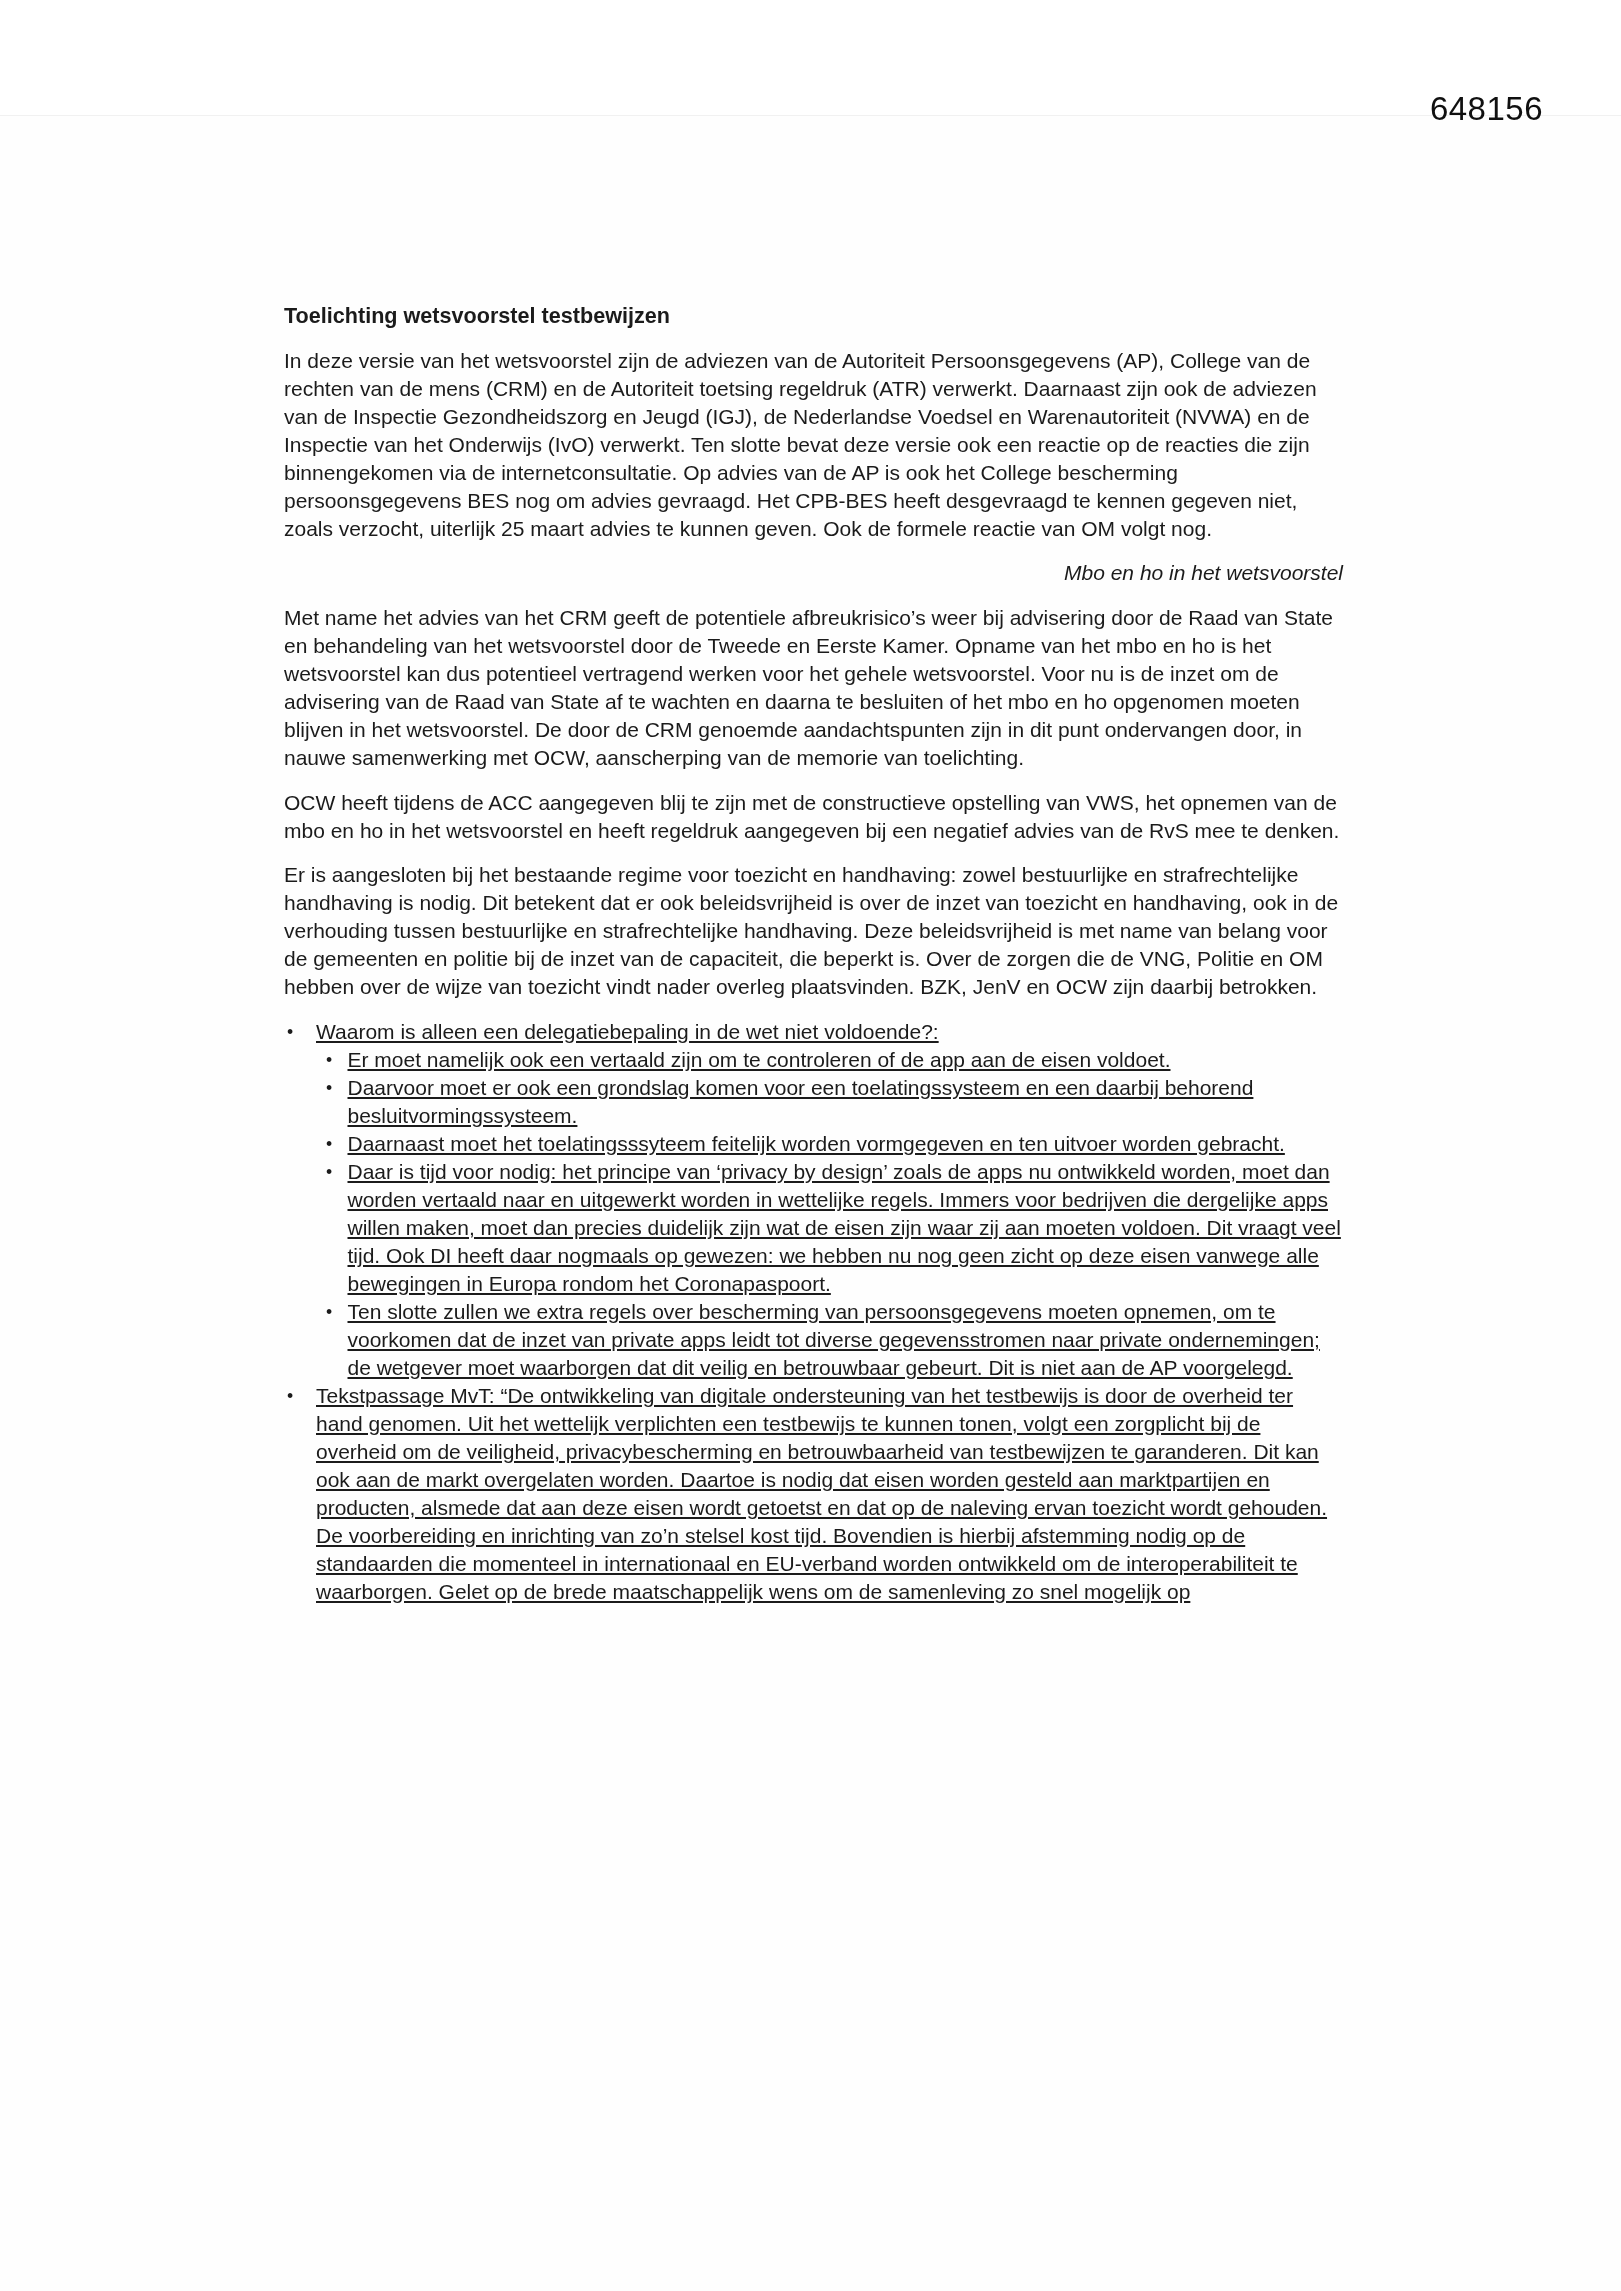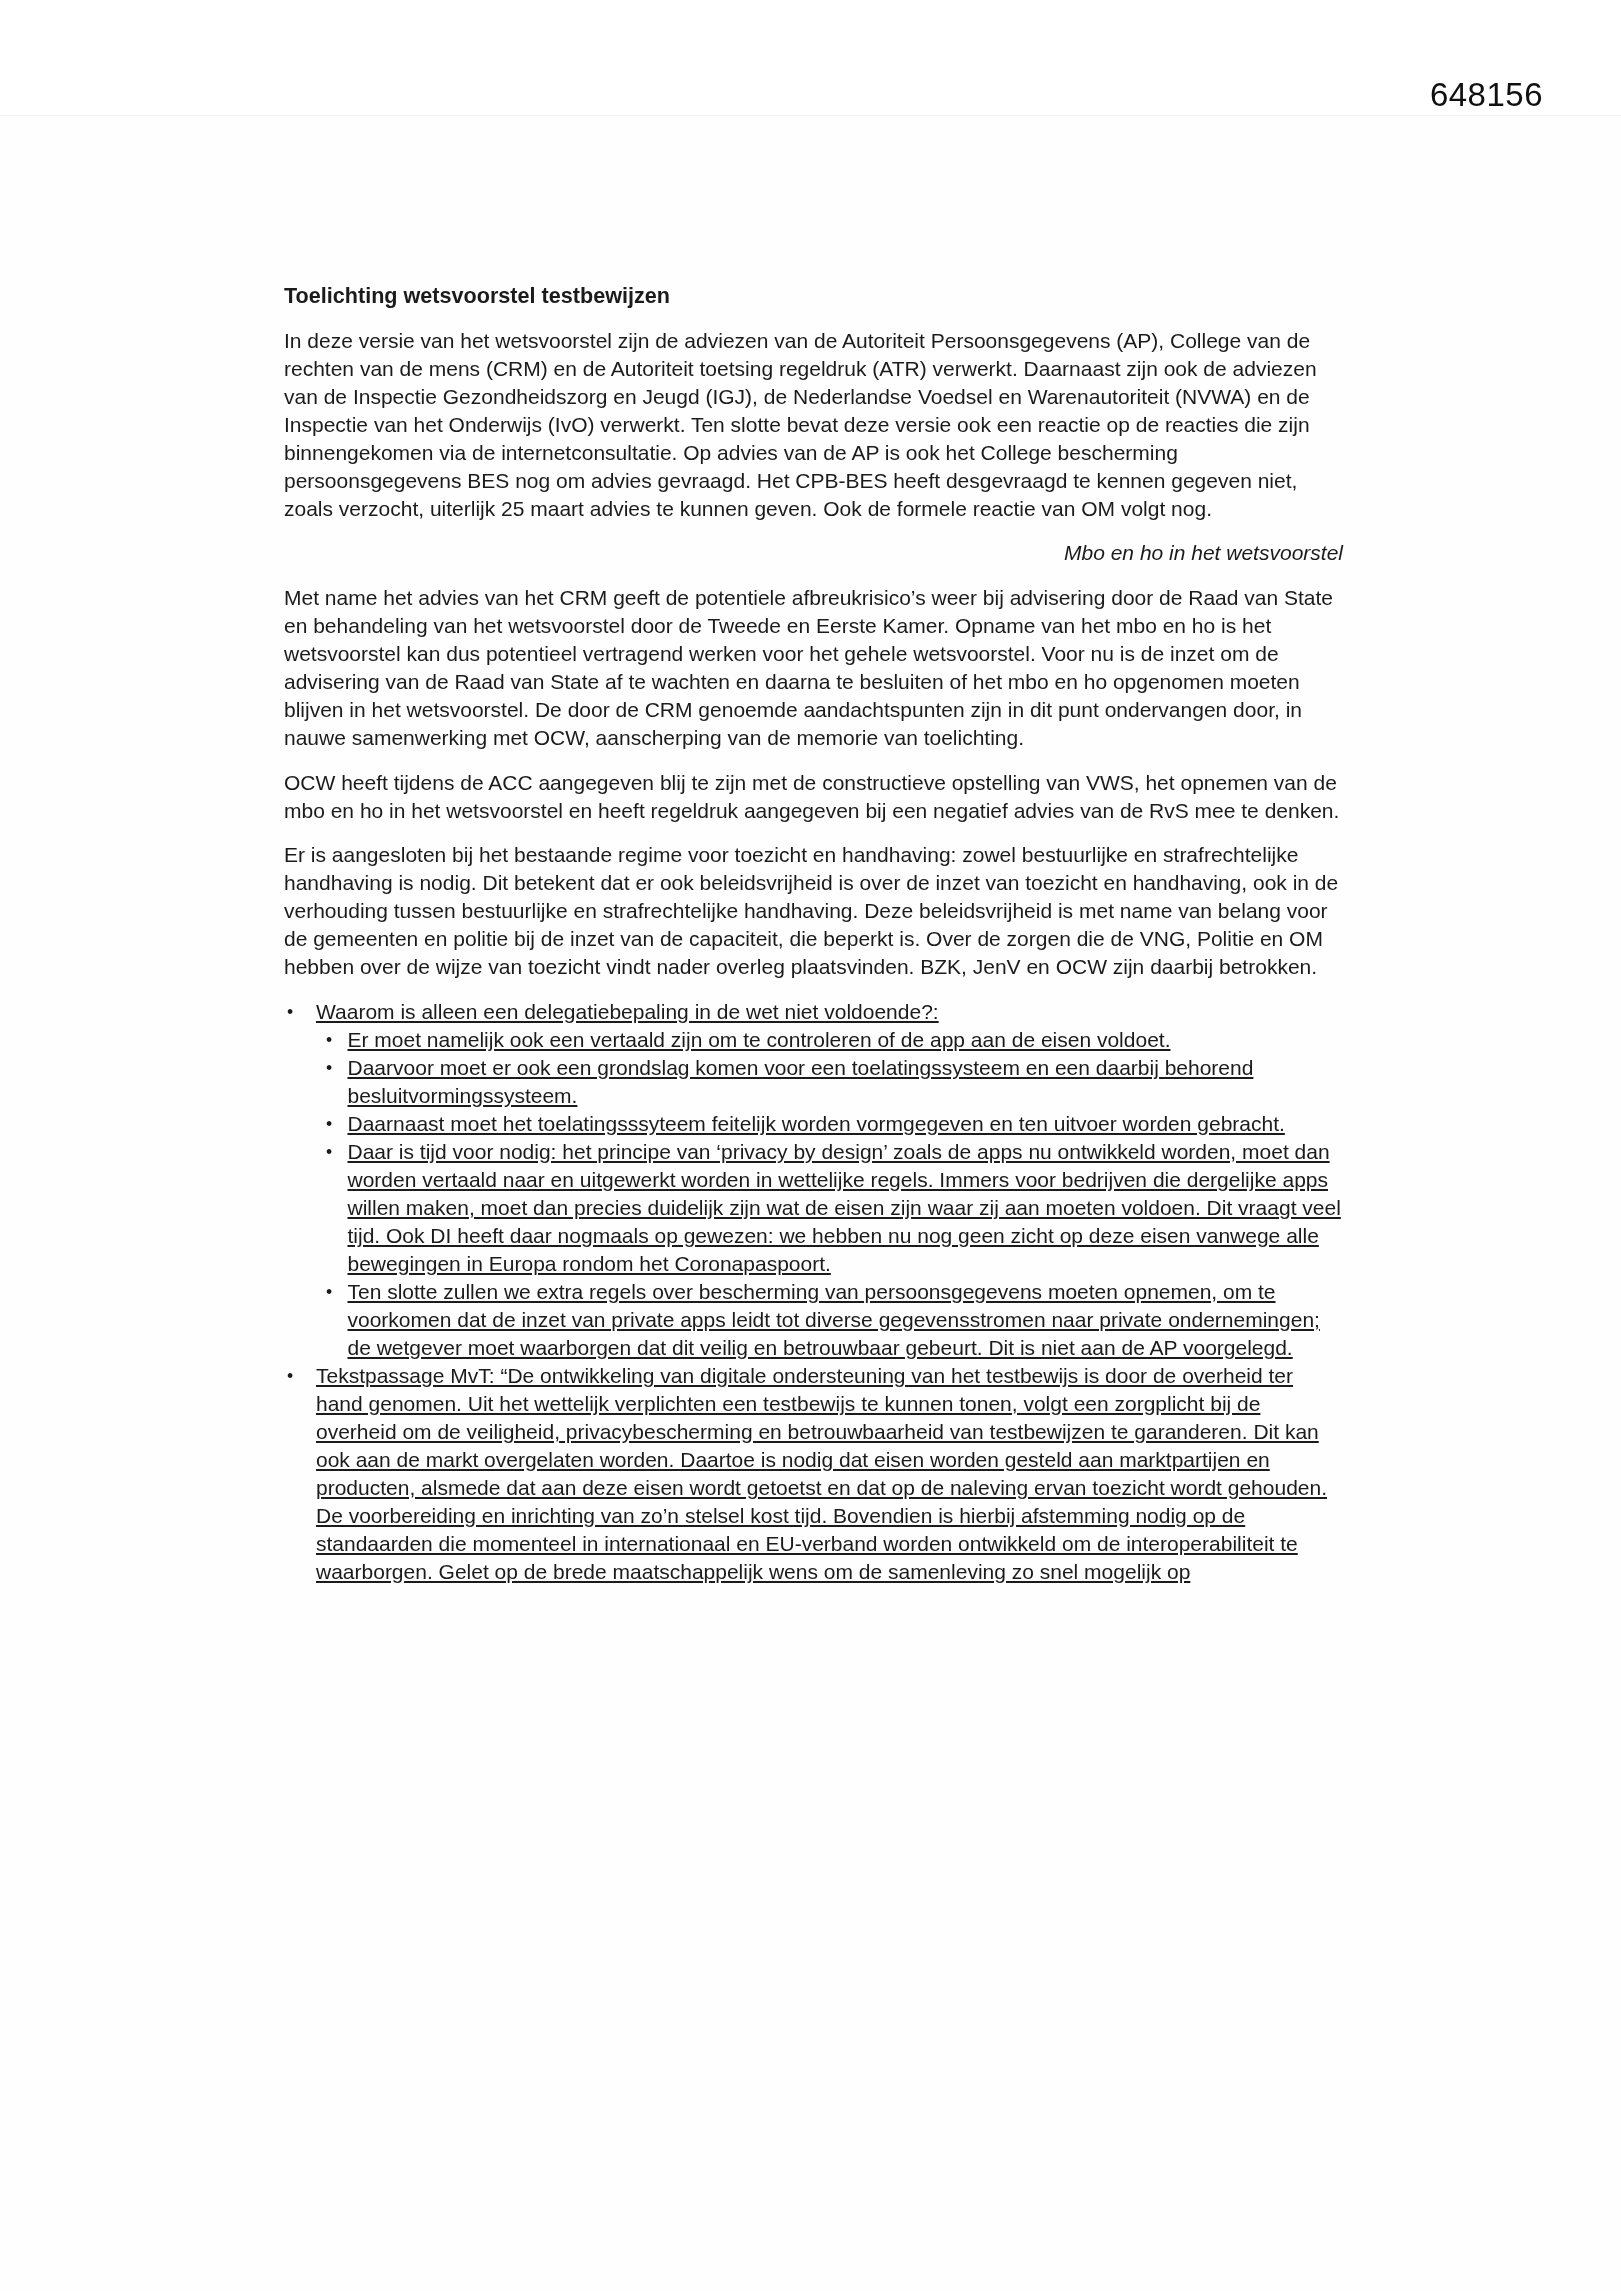--- a/index.html
+++ b/index.html
@@ -19,40 +19,41 @@
     position: absolute;
     left: 0;
     top: 115px;
     width: 1621px;
     height: 2177px;
     background: #fefefe;
     border-top: 1px solid #f1f1f1;
   }
   .page-number {
     position: absolute;
-    top: 76px;
+    top: 90px;
     right: 78px;
     font-size: 33px;
     letter-spacing: 0.5px;
     color: #101010;
   }
   .content {
     position: absolute;
     left: 284px;
     top: 282px;
     width: 1059px;
     font-size: 21px;
     line-height: 28px;
   }
   .block {
     margin: 0 0 16.7px 0;
   }
   .doc-title {
     font-weight: bold;
     font-size: 21.6px;
+    margin-top: 20px;
   }
   .h-italic {
     font-style: italic;
     text-align: right;
   }
   .li {
     display: flex;
     align-items: flex-start;
   }
   .li .marker {

